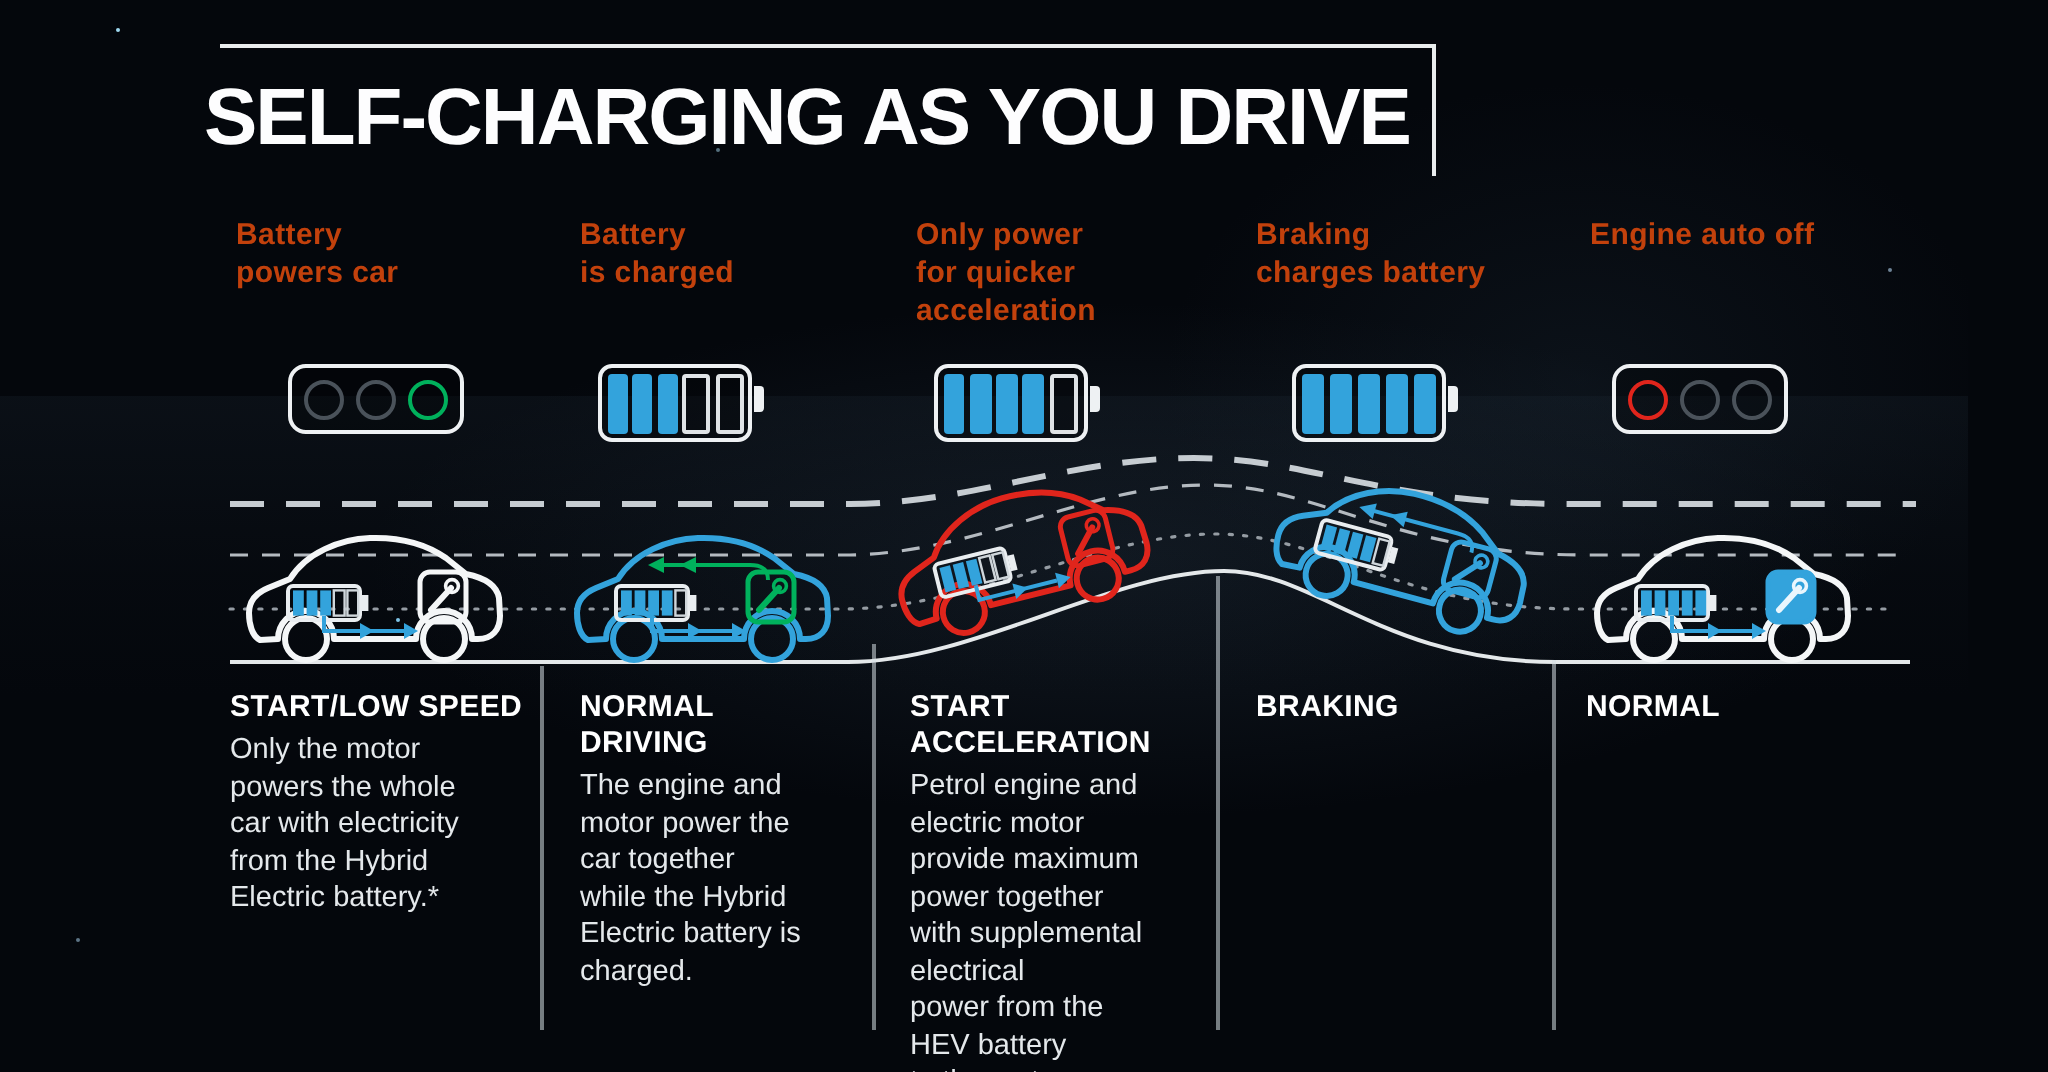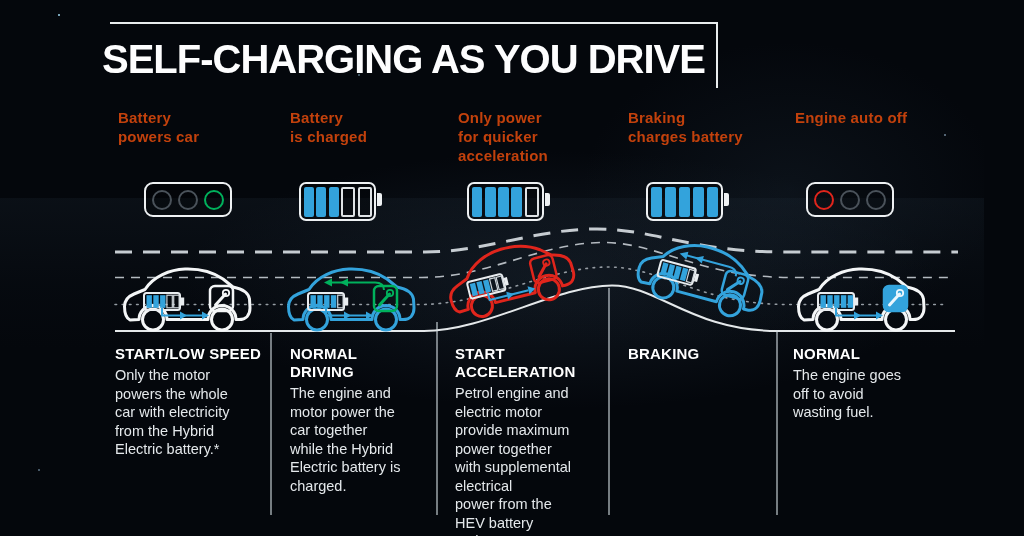--- a/index.html
+++ b/index.html
@@ -257,18 +257,15 @@
 electrical
 power from the
 HEV battery
 to the motor.</div>
   </div>
   <div class="text-block" style="left:628px">
     <div class="block-heading">BRAKING</div>
   </div>
   <div class="text-block" style="left:793px">
     <div class="block-heading">NORMAL</div>
-    <div class="block-body">The engine goes
-off to avoid
-wasting fuel.</div>
   </div>
 
 </div>
 
 </body></html>

